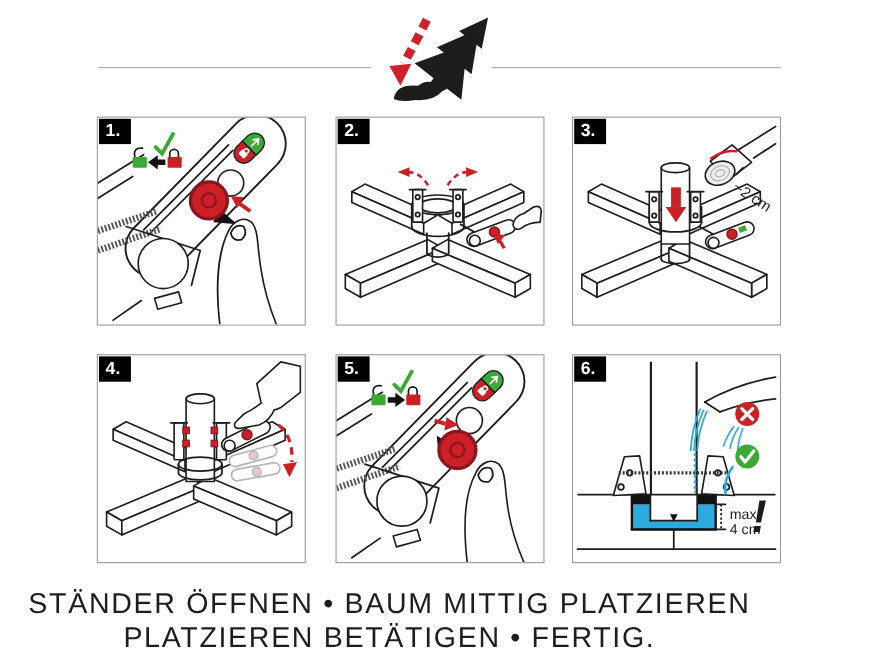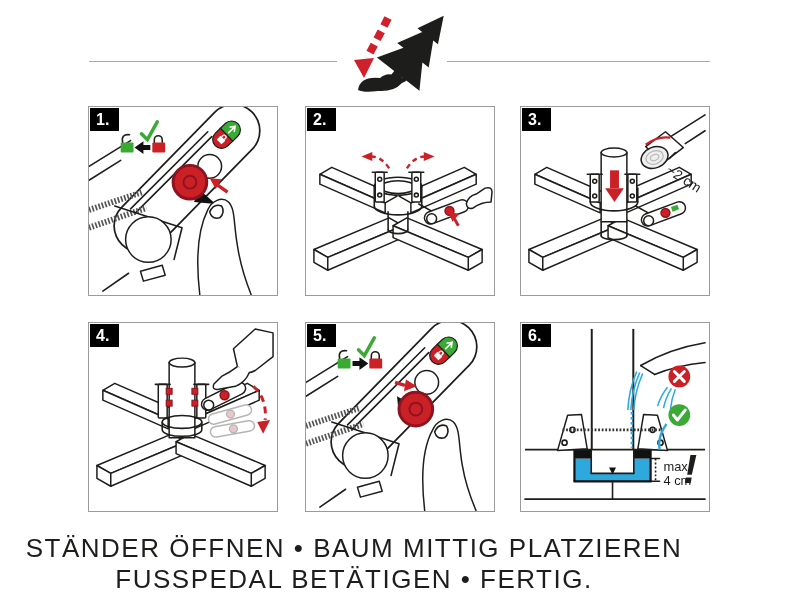--- a/index.html
+++ b/index.html
@@ -353,16 +353,16 @@
         <line x1="132" y1="160" x2="140" y2="160" class="ln"></line>
         <text x="144" y="150" font-size="13">max.</text>
         <text x="144" y="164" font-size="13">4 cm</text>
         <text x="164" y="162" font-size="42" font-weight="bold" font-style="italic" fill="#cc2027">!</text>
       </g>
     </svg>
   </div>
 
   <div id="caption">
     <div>STÄNDER ÖFFNEN • BAUM MITTIG PLATZIEREN</div>
-    <div>FUSSPEDAL BETÄTIGEN • FERTIG.</div>
+    <div>PLATZIEREN BETÄTIGEN • FERTIG.</div>
   </div>
 
 </div>
 
 </body></html>

